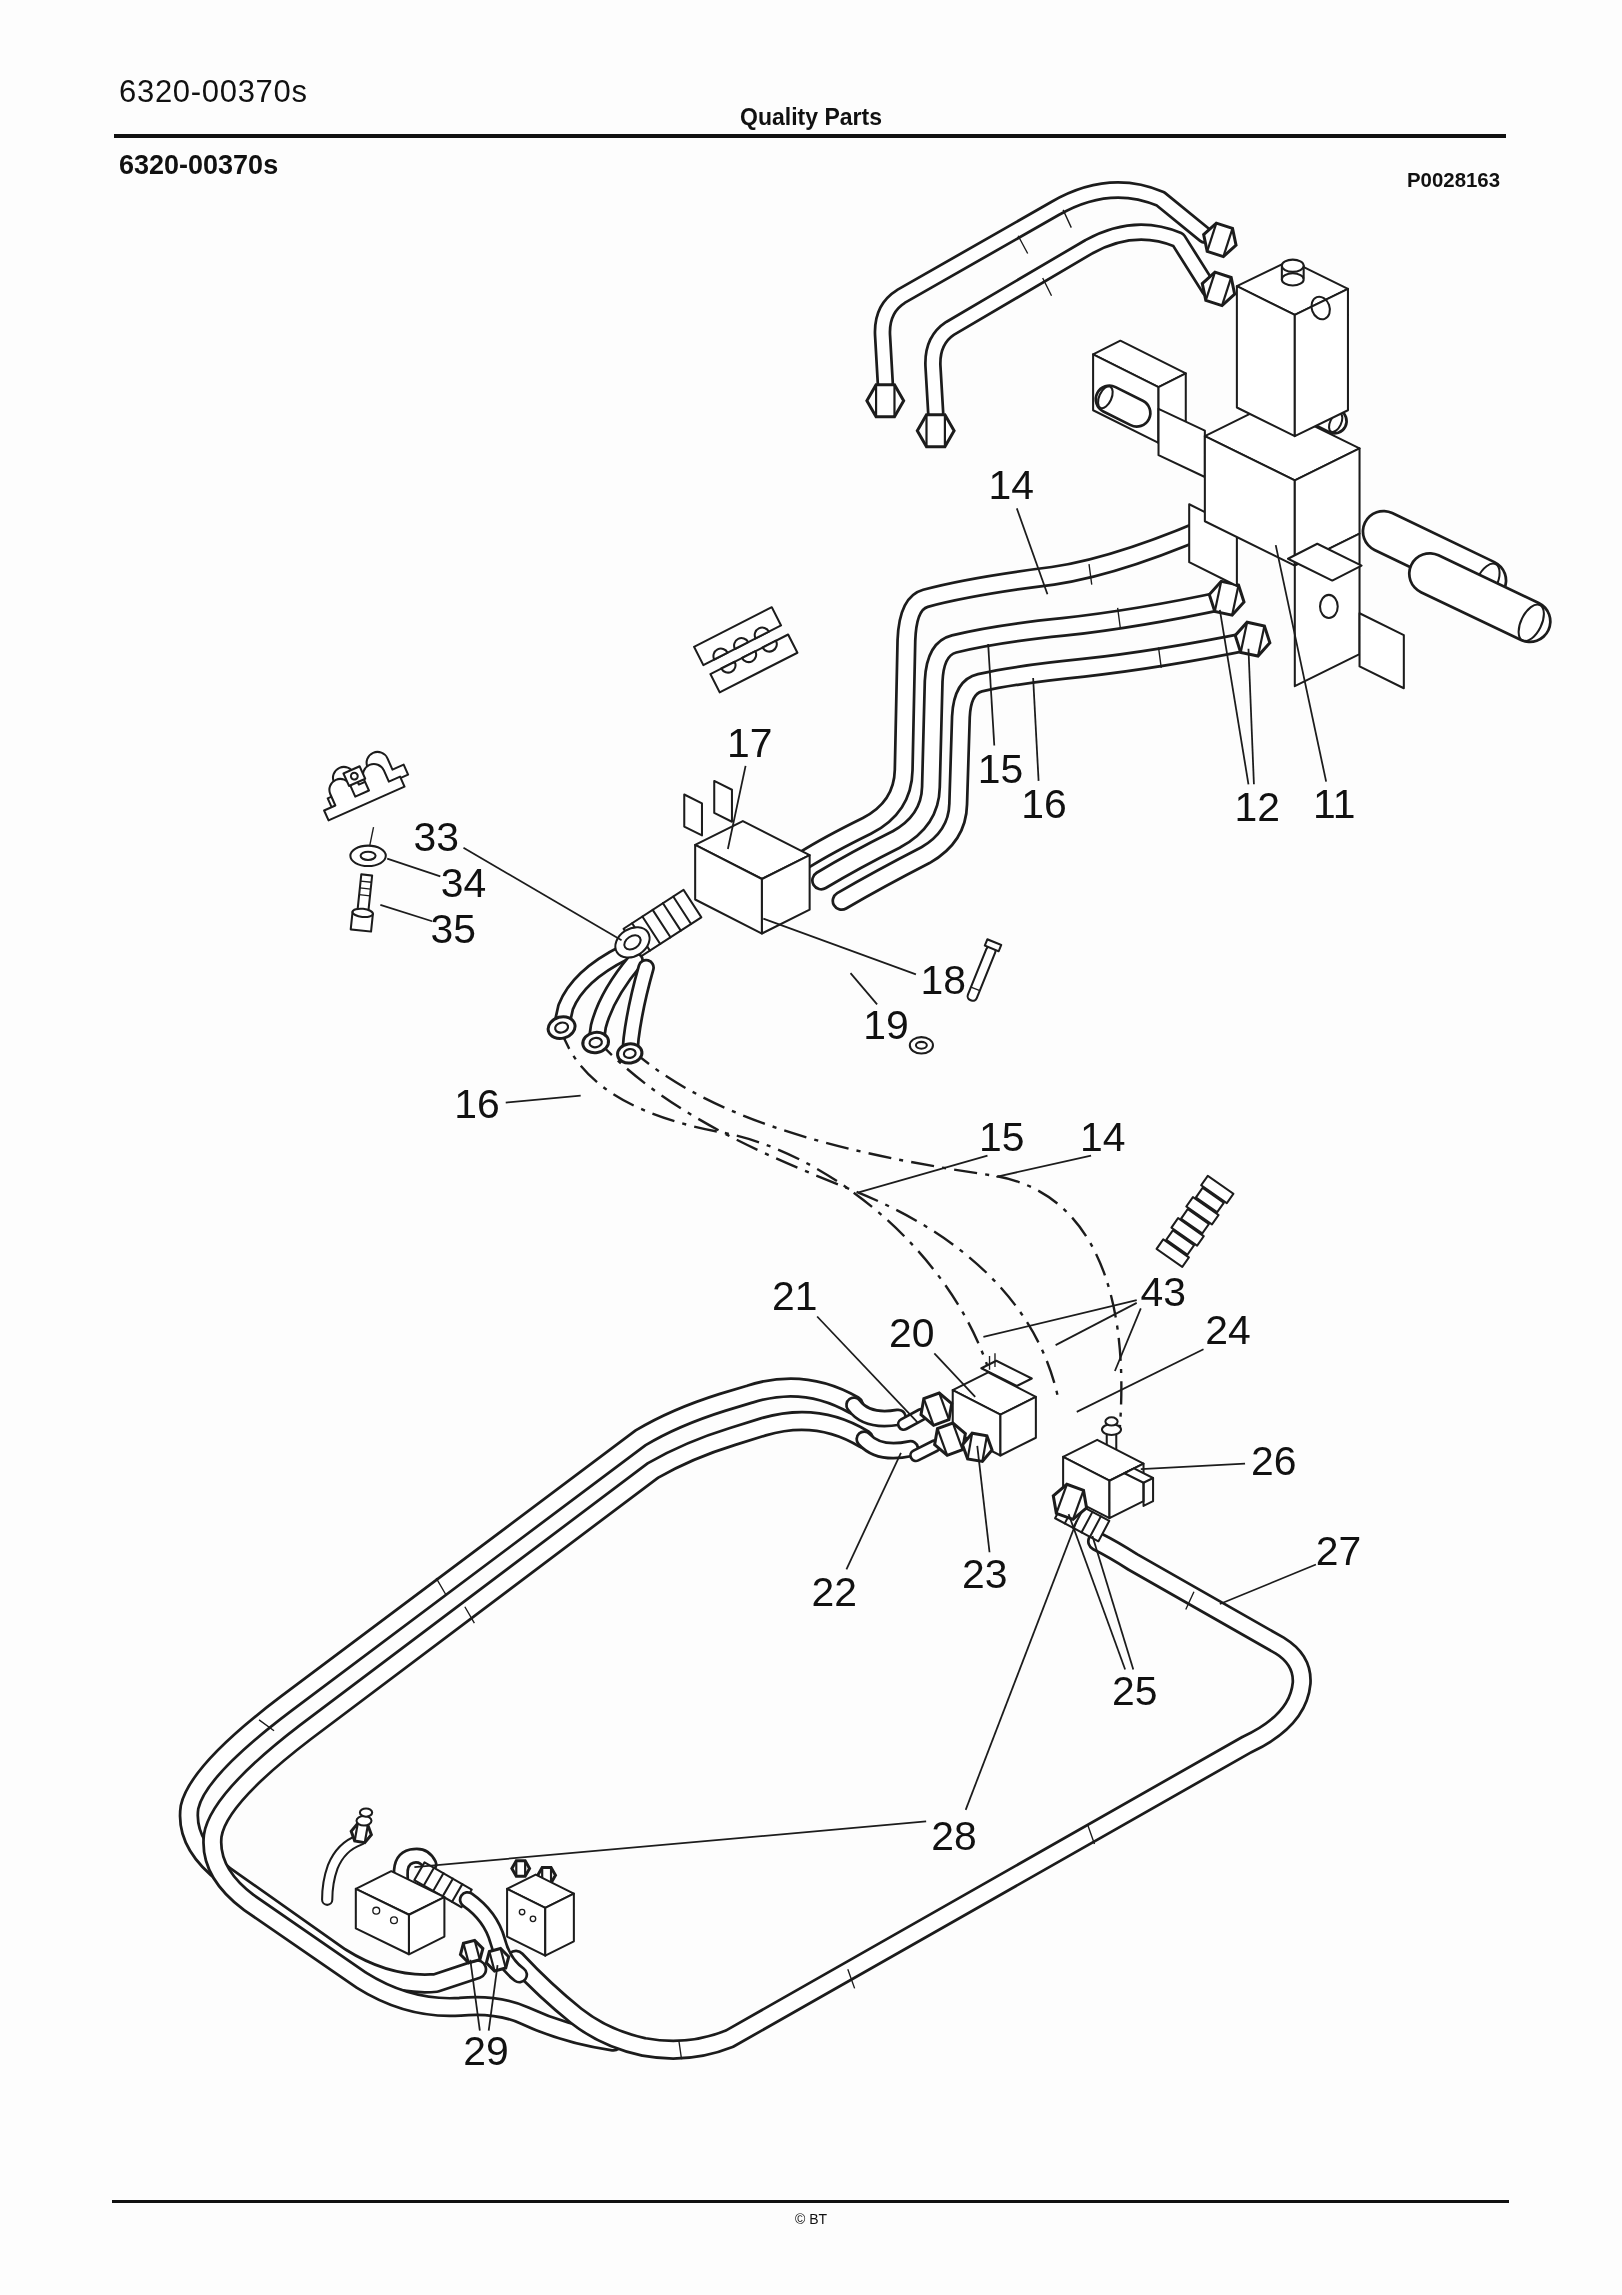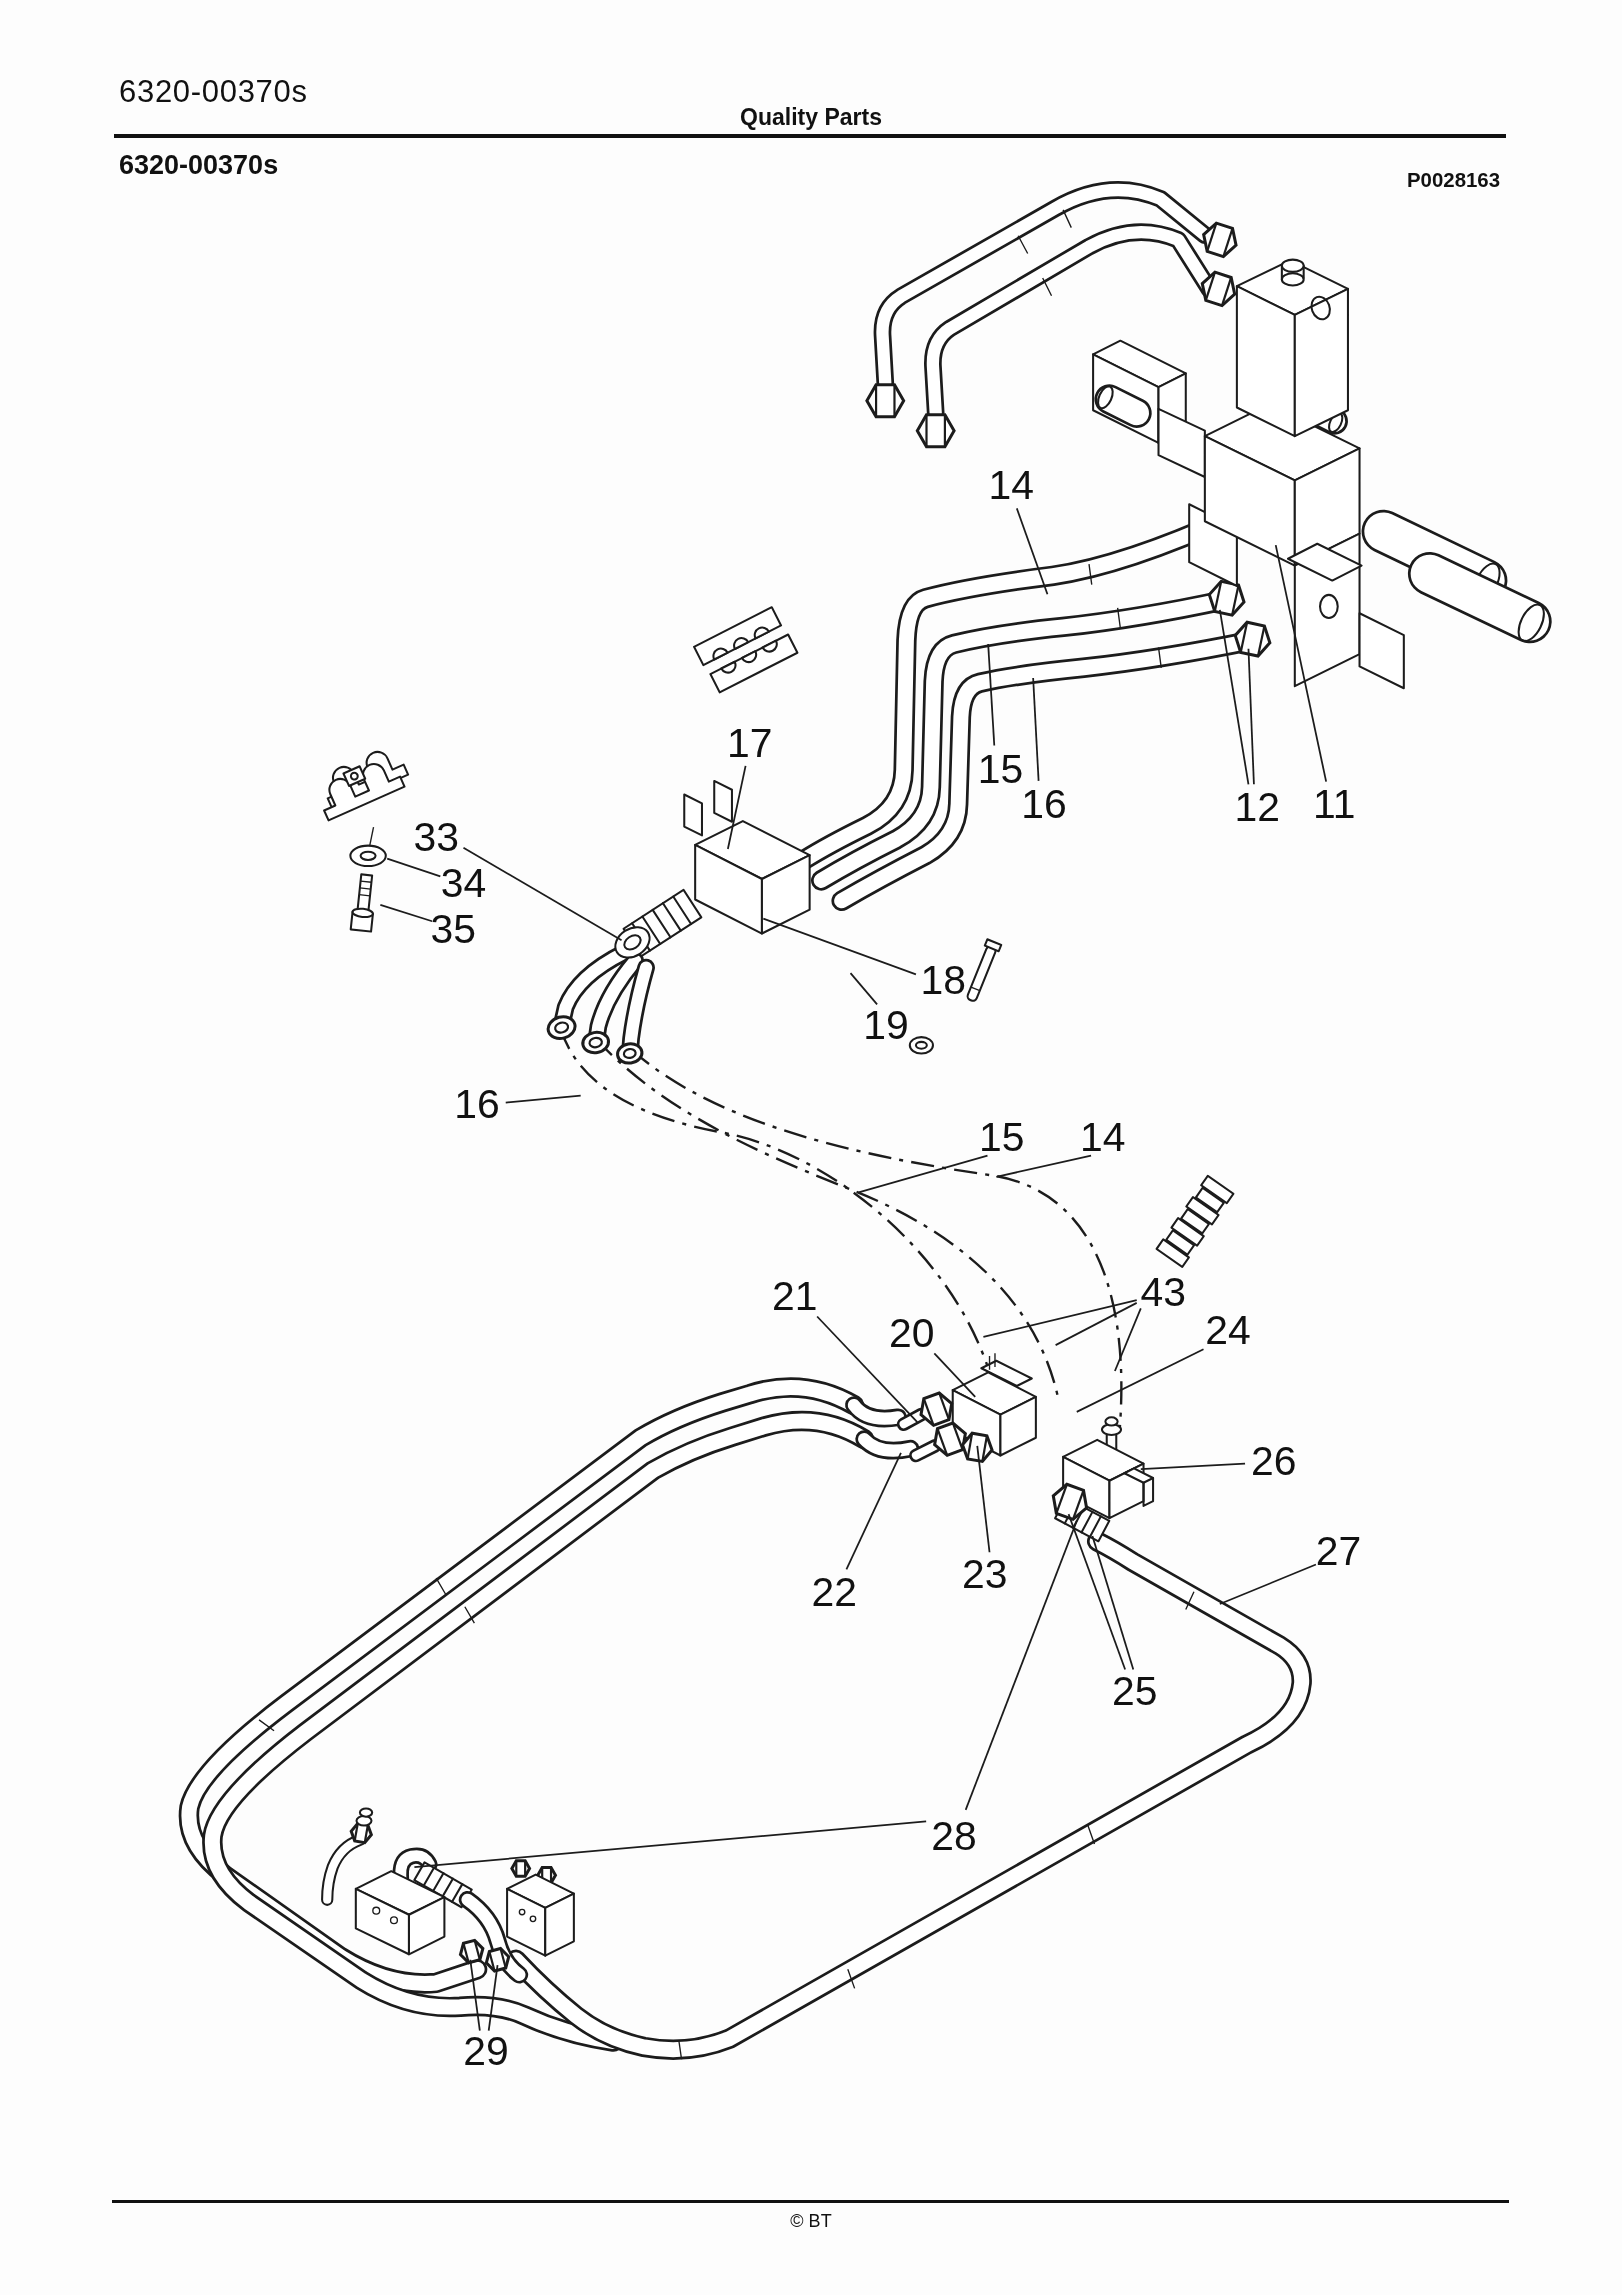--- a/index.html
+++ b/index.html
@@ -4,21 +4,21 @@
 <style>
   html,body{margin:0;padding:0;background:#e8e8e8;}
   .page{position:relative;width:1622px;height:2295px;background:#fdfdfd;margin:0 auto;
         font-family:"Liberation Sans",sans-serif;color:#111;overflow:hidden;}
   .hdr-doc{position:absolute;left:119px;top:74px;font-size:31px;font-weight:400;letter-spacing:0.7px;}
   .hdr-center{position:absolute;left:0;right:0;top:104px;text-align:center;font-size:23px;font-weight:700;}
   .rule-top{position:absolute;left:114px;top:134px;width:1392px;height:4.1px;background:#111;}
   .fig-title{position:absolute;left:119px;top:150px;font-size:27px;font-weight:700;}
   .fig-code{position:absolute;right:122px;top:157px;font-size:20.4px;font-weight:700;margin-top:12px;}
   .rule-bot{position:absolute;left:112px;top:2200px;width:1397px;height:3.4px;background:#111;}
-  .ftr{position:absolute;left:0;right:0;top:2211px;text-align:center;font-size:18px;font-weight:400;}
+  .ftr{position:absolute;left:0;right:0;top:2211px;text-align:center;font-size:14px;font-weight:400;}
   svg.fig{position:absolute;left:0;top:0;}
   .face{fill:#fff;stroke:#1c1c1c;stroke-width:3;stroke-linejoin:round;}
   .ln{fill:none;stroke:#1c1c1c;stroke-width:3;stroke-linejoin:round;stroke-linecap:round;}
   .thin{fill:none;stroke:#1c1c1c;stroke-width:2;}
   .hoseB{fill:none;stroke:#1c1c1c;stroke-linecap:round;stroke-linejoin:round;}
   .hoseW{fill:none;stroke:#fff;stroke-linecap:round;stroke-linejoin:round;}
   .dash{fill:none;stroke:#1c1c1c;stroke-width:3.5;stroke-dasharray:34 12 6 12;}
   .leader{stroke:#1c1c1c;stroke-width:2.6;}
   .callout{font-family:"Liberation Sans",sans-serif;font-size:60px;fill:#111;text-anchor:middle;}
 </style>

